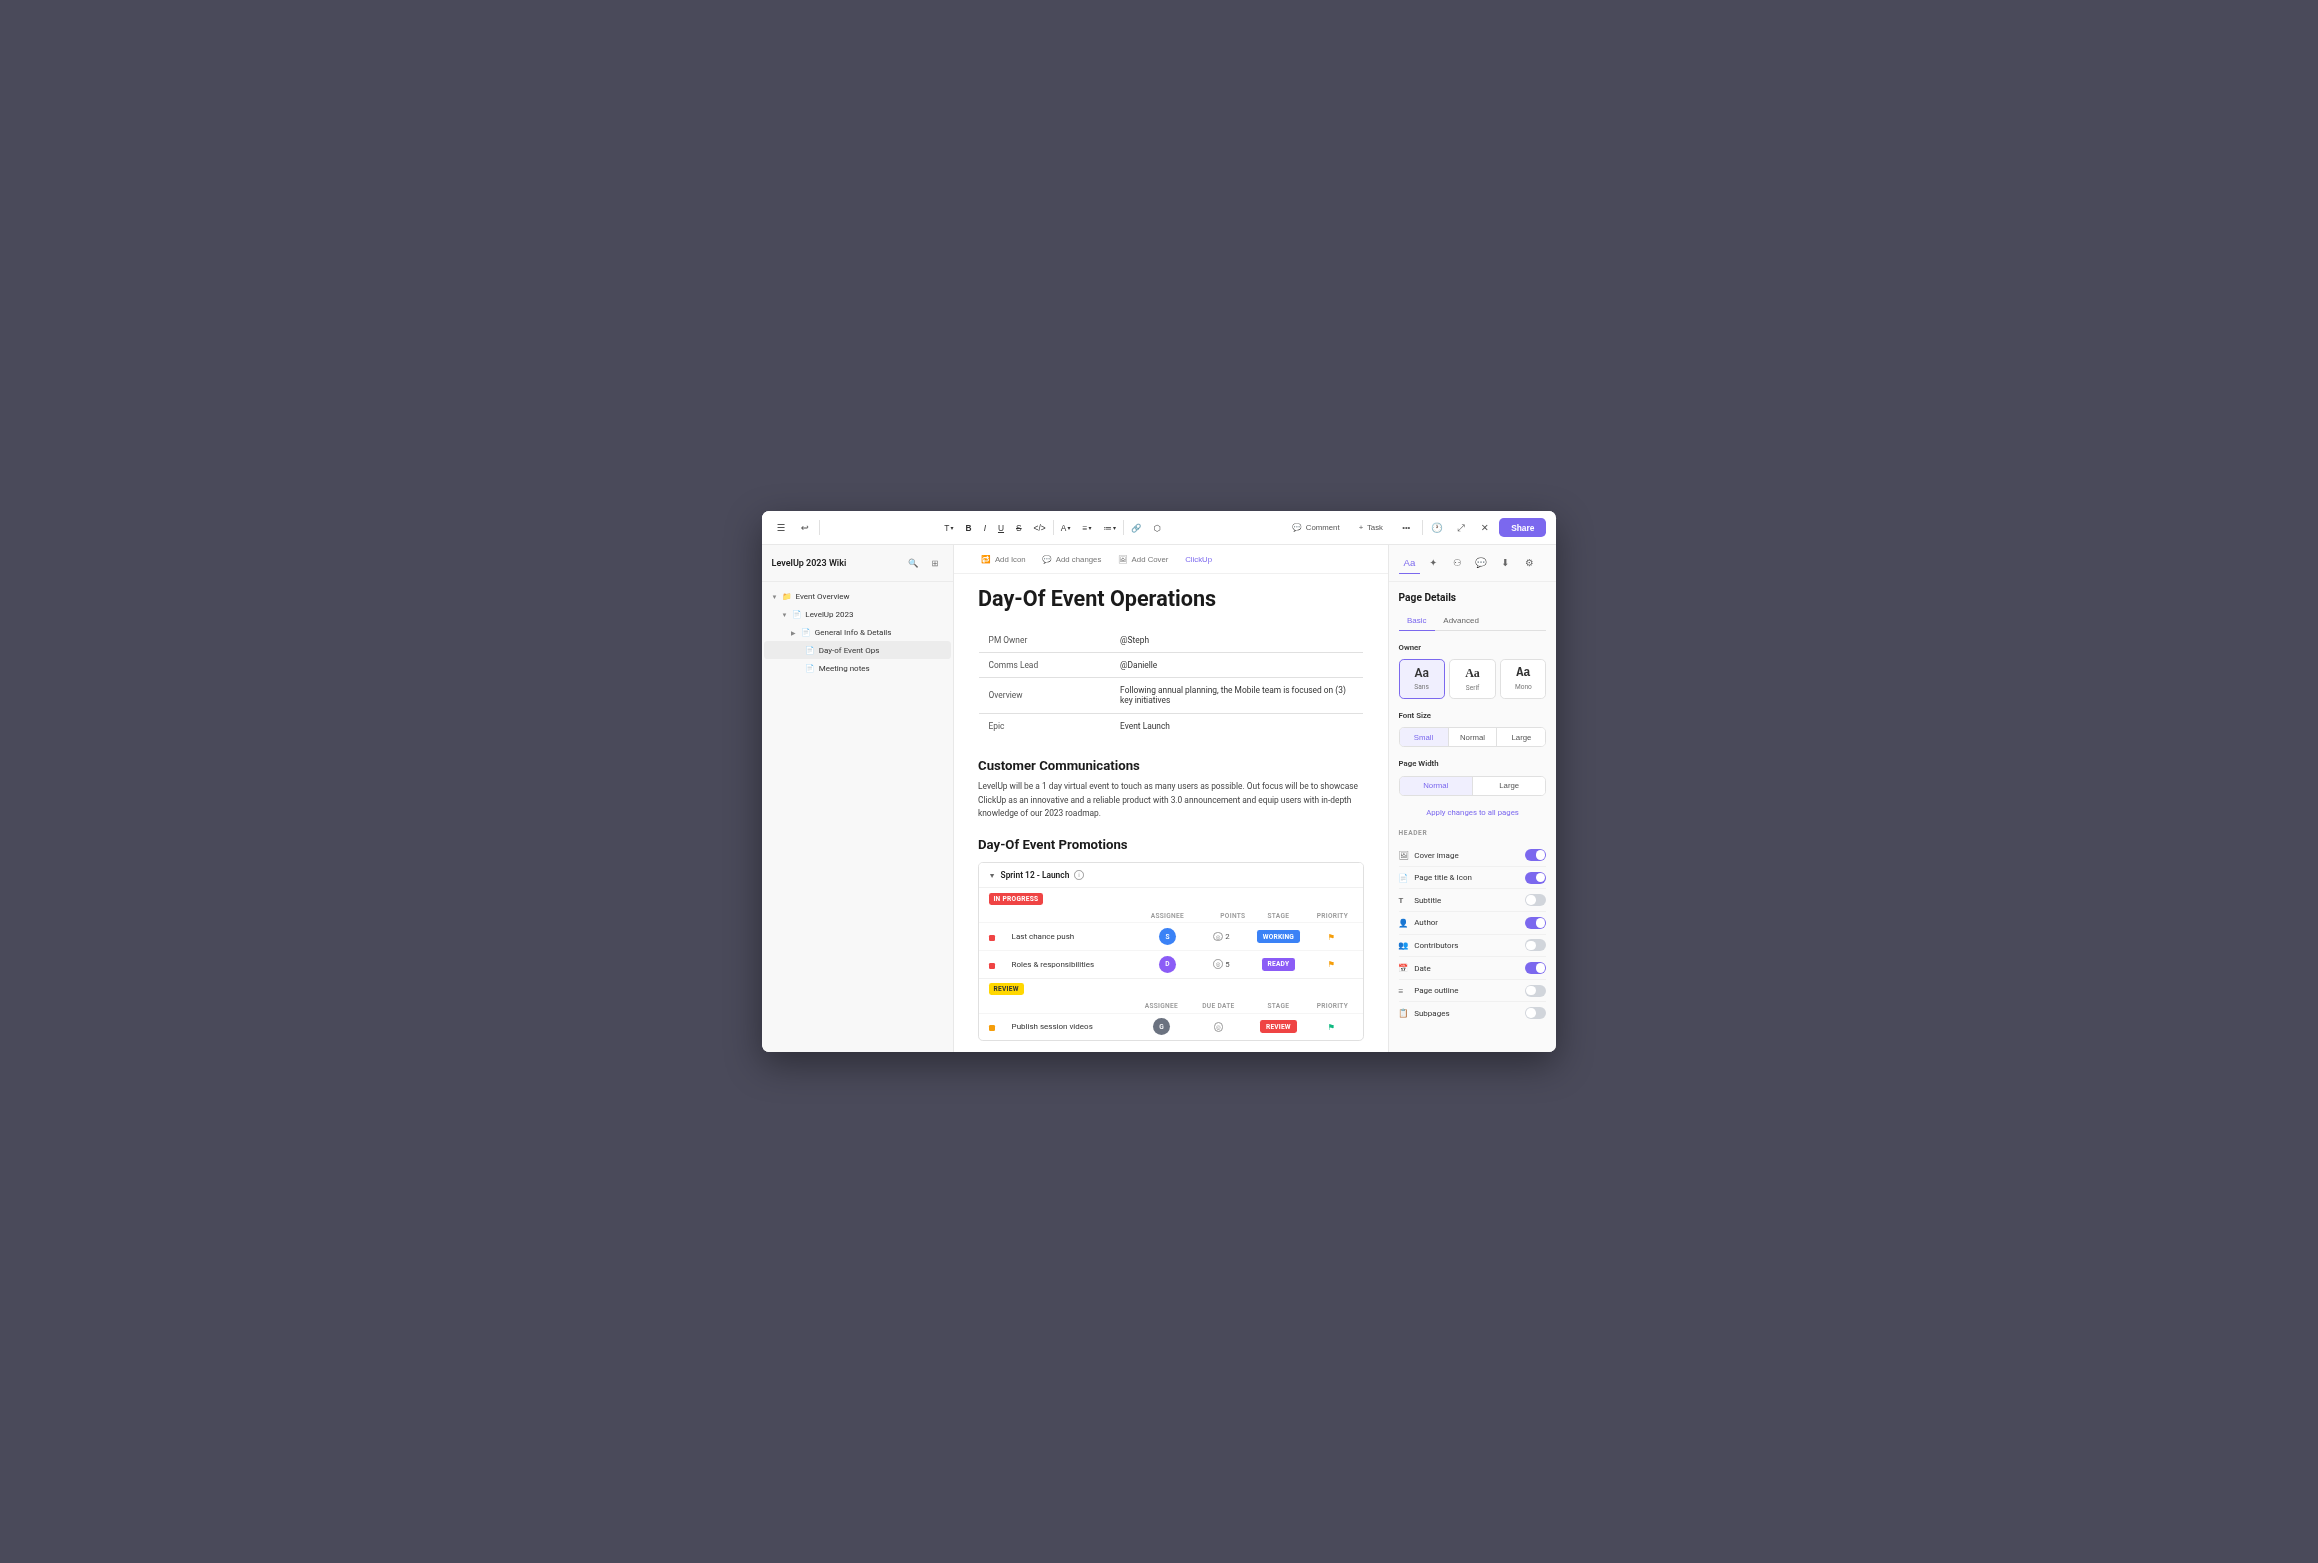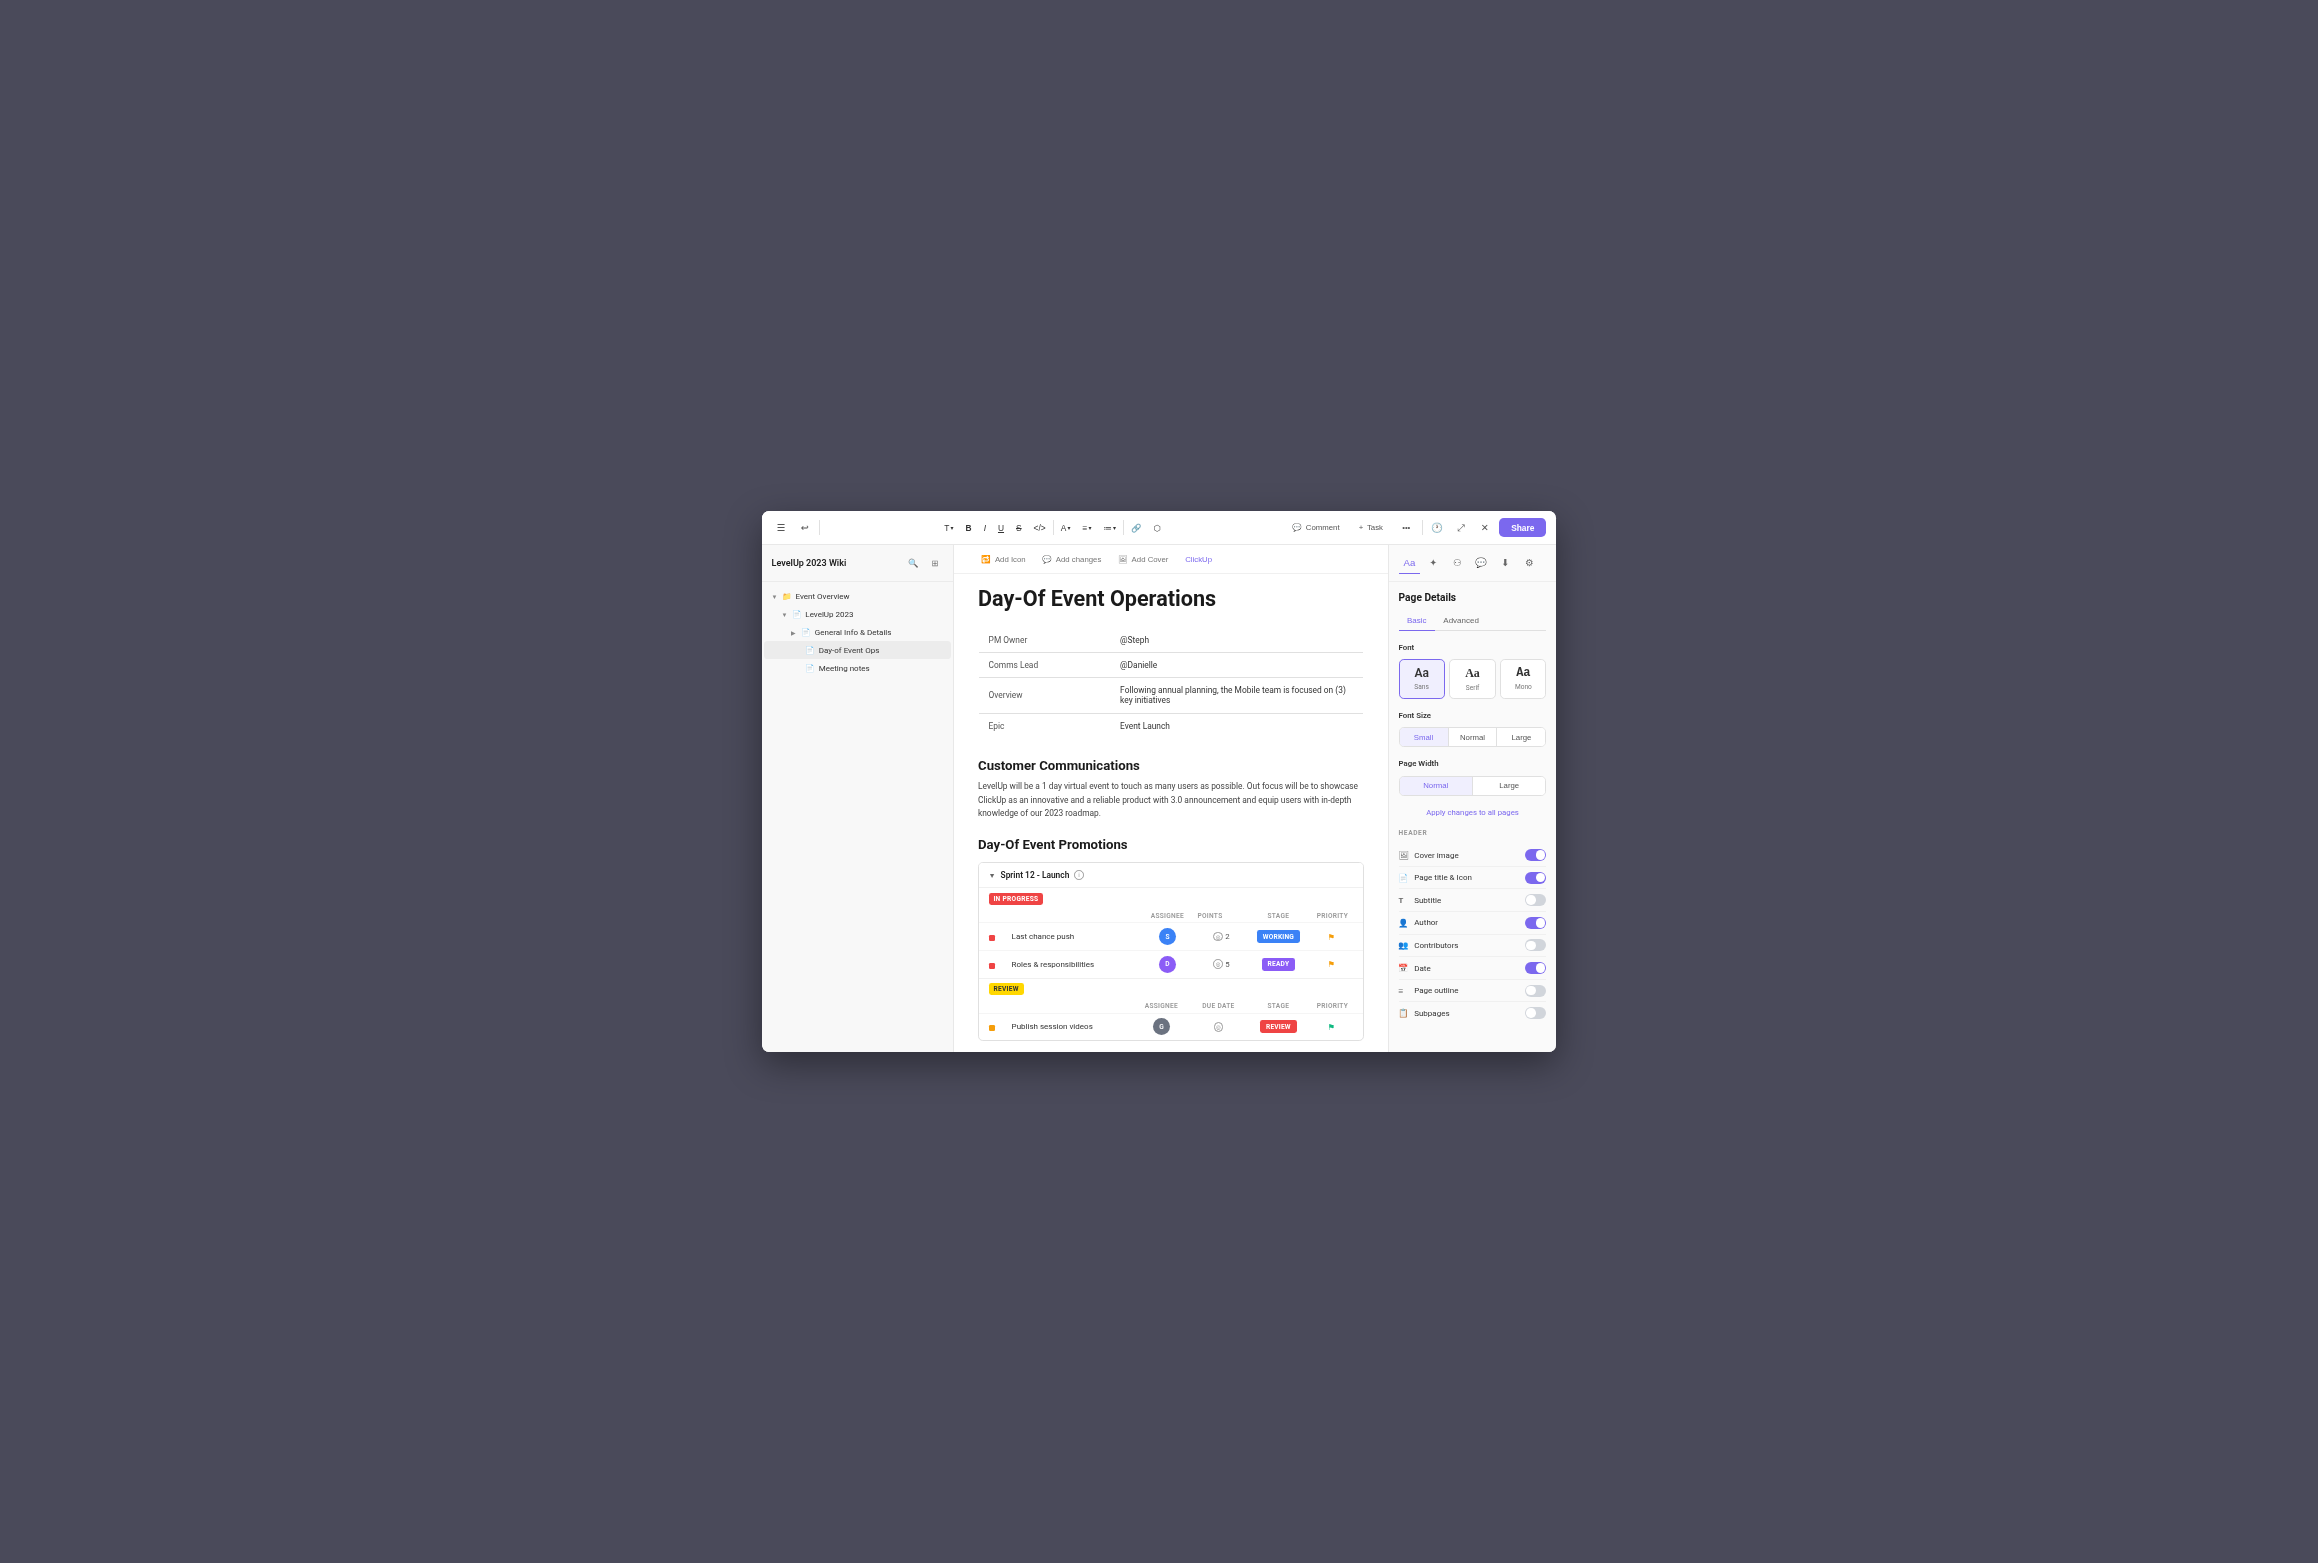--- a/index.html
+++ b/index.html
@@ -322,21 +322,21 @@
       display: flex;
       padding: 2.4px 9.6px 2.4px;
       font-size: 6.6px;
       color: #999;
       font-weight: 600;
       letter-spacing: 0.3px;
       gap: 0;
     }
     .task-col-name { flex: 1; }
     .task-col-assignee { width: 60px; text-align: center; }
-    .task-col-points { width: 48px; text-align: left; }
+    .task-col-points { width: 48px; text-align: right; }
     .task-col-duedate { width: 54px; text-align: center; }
     .task-col-stage { width: 66px; text-align: center; }
     .task-col-priority { width: 42px; text-align: center; }
     .task-row {
       display: flex;
       align-items: center;
       padding: 4.8px 9.6px;
       border-top: 0.6px solid #f5f5f5;
       gap: 0;
     }
@@ -893,21 +893,21 @@
       </div>
 
       <div class="panel-content">
         <div class="panel-title">Page Details</div>
 
         <div class="panel-tabs">
           <button class="panel-tab active">Basic</button>
           <button class="panel-tab">Advanced</button>
         </div>
 
-        <div class="panel-section-label">Font</div>
+        <div class="panel-section-label">Owner</div>
         <div class="font-options">
           <div class="font-option active sans-opt">
             <span class="font-preview">Aa</span>
             <span class="font-label">Sans</span>
           </div>
           <div class="font-option serif-opt">
             <span class="font-preview" style="font-family: Georgia, serif;">Aa</span>
             <span class="font-label">Serif</span>
           </div>
           <div class="font-option mono-opt">

